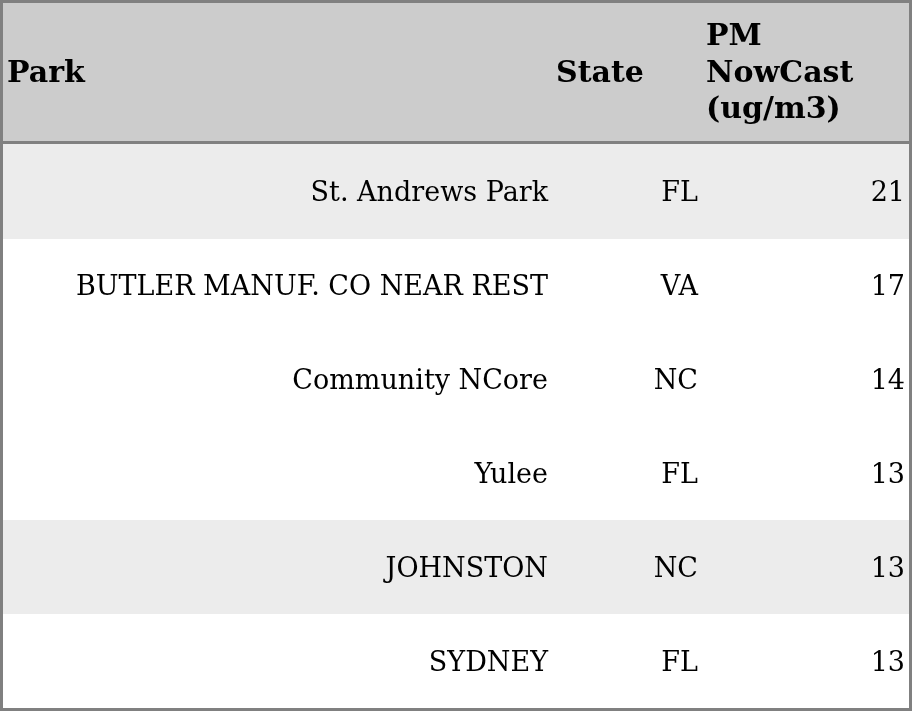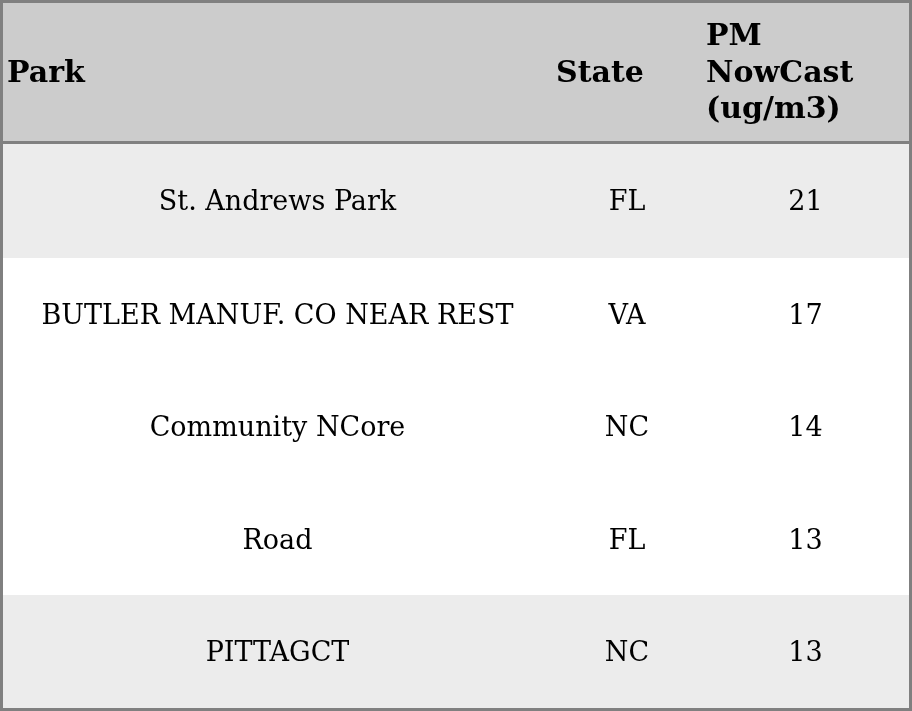--- a/index.html
+++ b/index.html
@@ -37,21 +37,21 @@
     padding: 14px 4px;
     border-bottom: 3px solid #808080;
   }
   col.col-site   { width: 549px; }
   col.col-state  { width: 150px; }
   col.col-value  { width: 207px; }
 
   tbody td {
     font-size: 27px;
     color: #000000;
-    text-align: center;
+    text-align: right;
     vertical-align: middle;
     padding: 0 4px;
     height: 58px;
     border: none;
   }
   tbody tr.odd-row td {
     background: #ececec;
   }
   tbody tr.even-row td {
     background: #ffffff;
@@ -89,24 +89,29 @@
         <td>BUTLER MANUF. CO NEAR REST</td>
         <td>VA</td>
         <td>17</td>
       </tr>
       <tr class="even-row">
         <td>Community NCore</td>
         <td>NC</td>
         <td>14</td>
       </tr>
       <tr class="even-row">
-        <td>Road</td>
+        <td>Yulee</td>
         <td>FL</td>
         <td>13</td>
       </tr>
       <tr class="odd-row">
-        <td>PITTAGCT</td>
+        <td>JOHNSTON</td>
         <td>NC</td>
+        <td>13</td>
+      </tr>
+      <tr class="even-row">
+        <td>SYDNEY</td>
+        <td>FL</td>
         <td>13</td>
       </tr>
     </tbody>
   </table>
 </div>
 
 </body></html>

